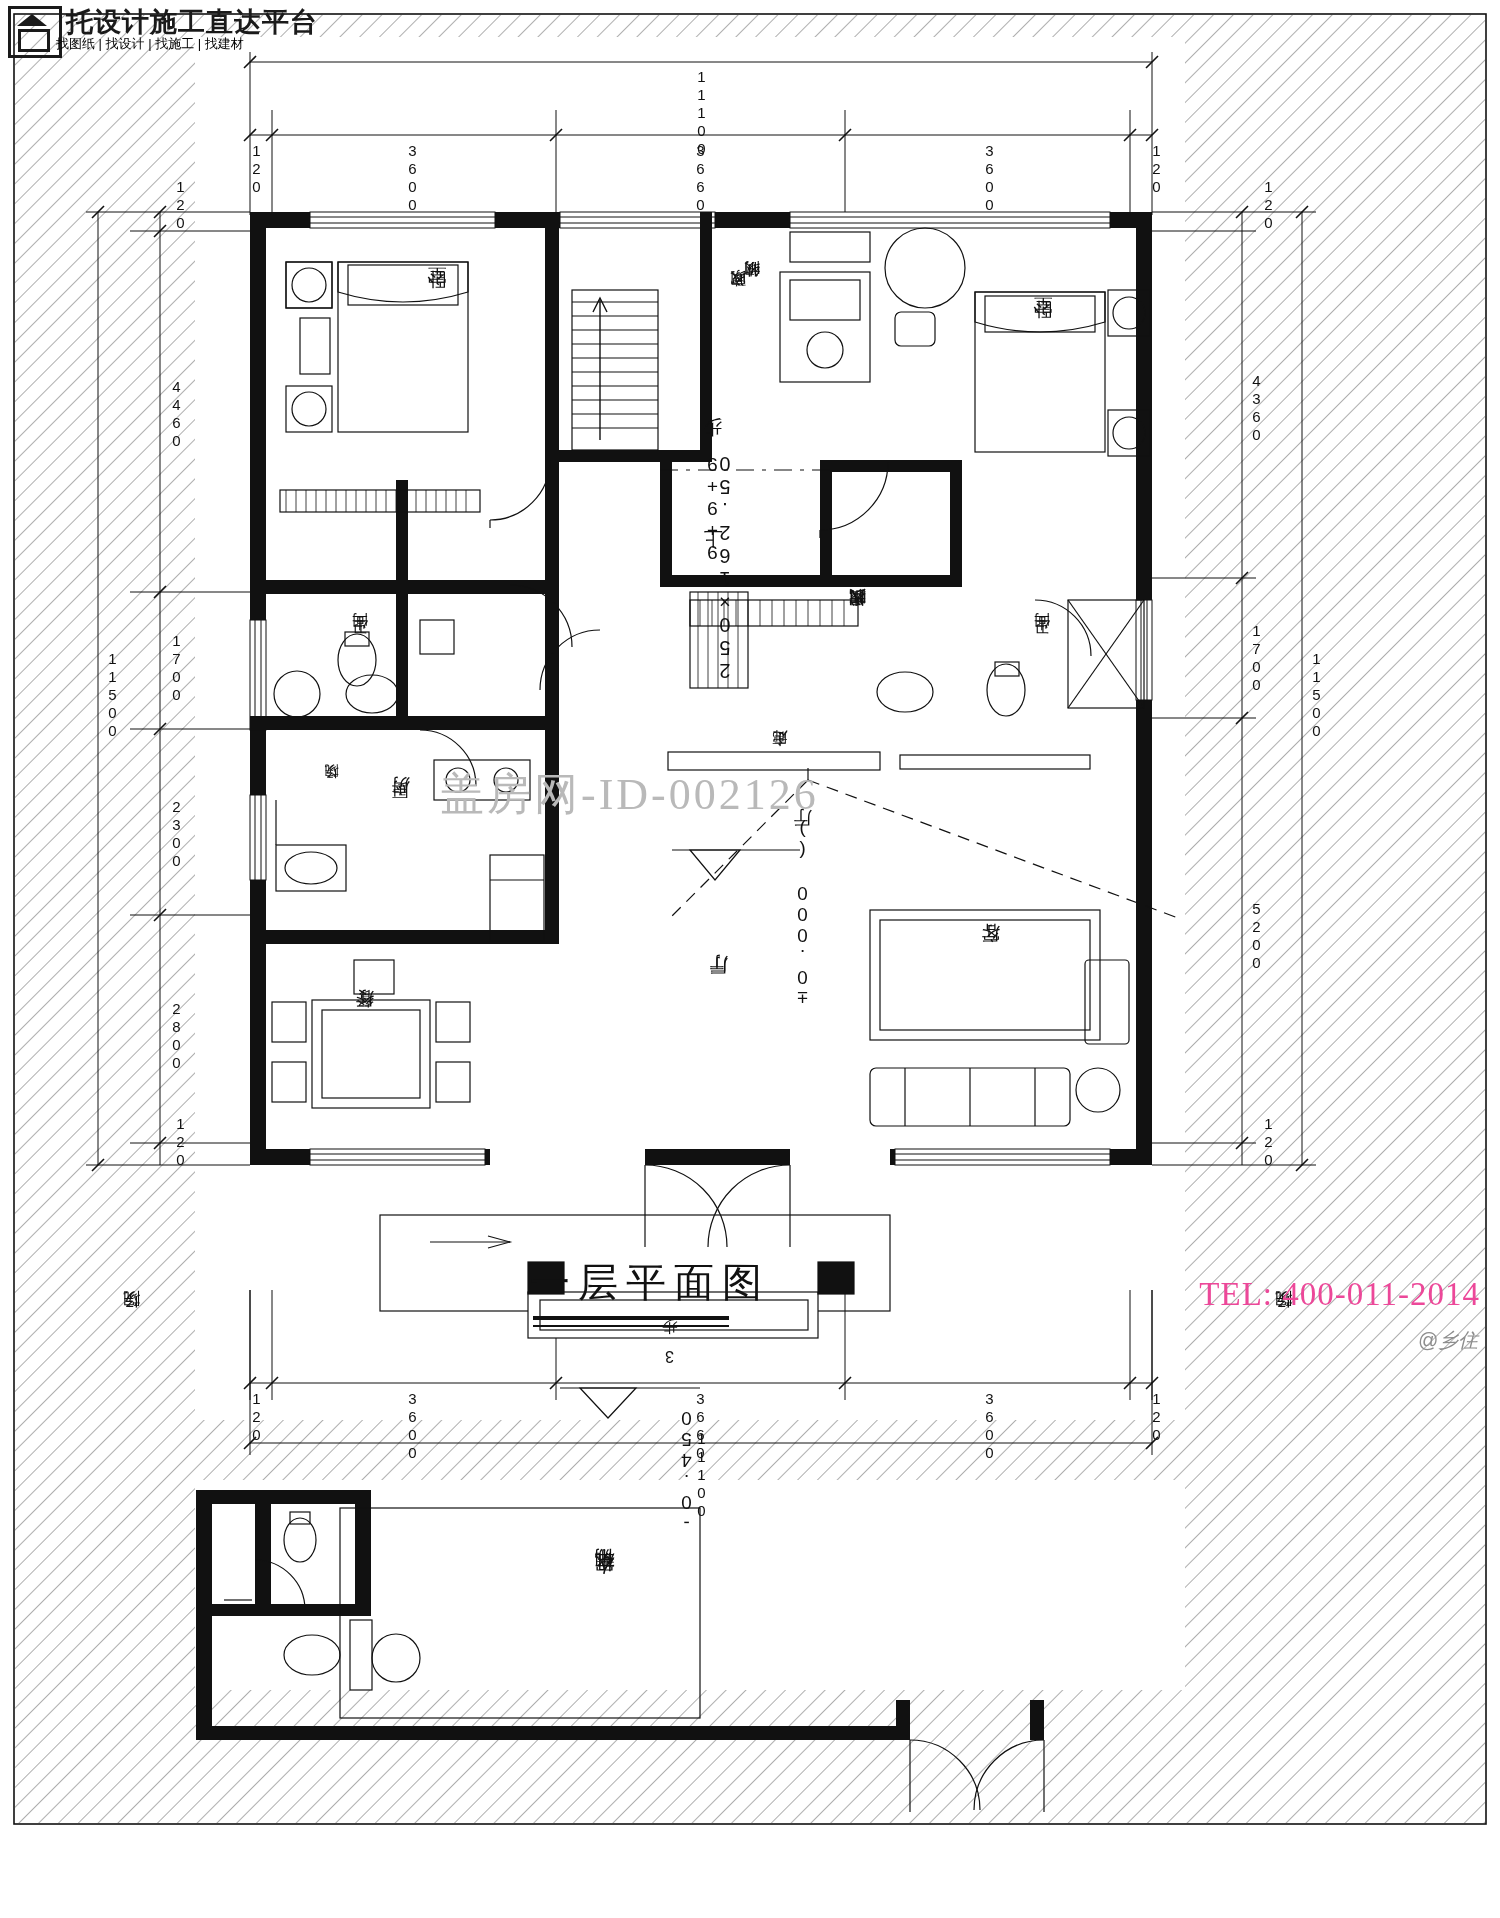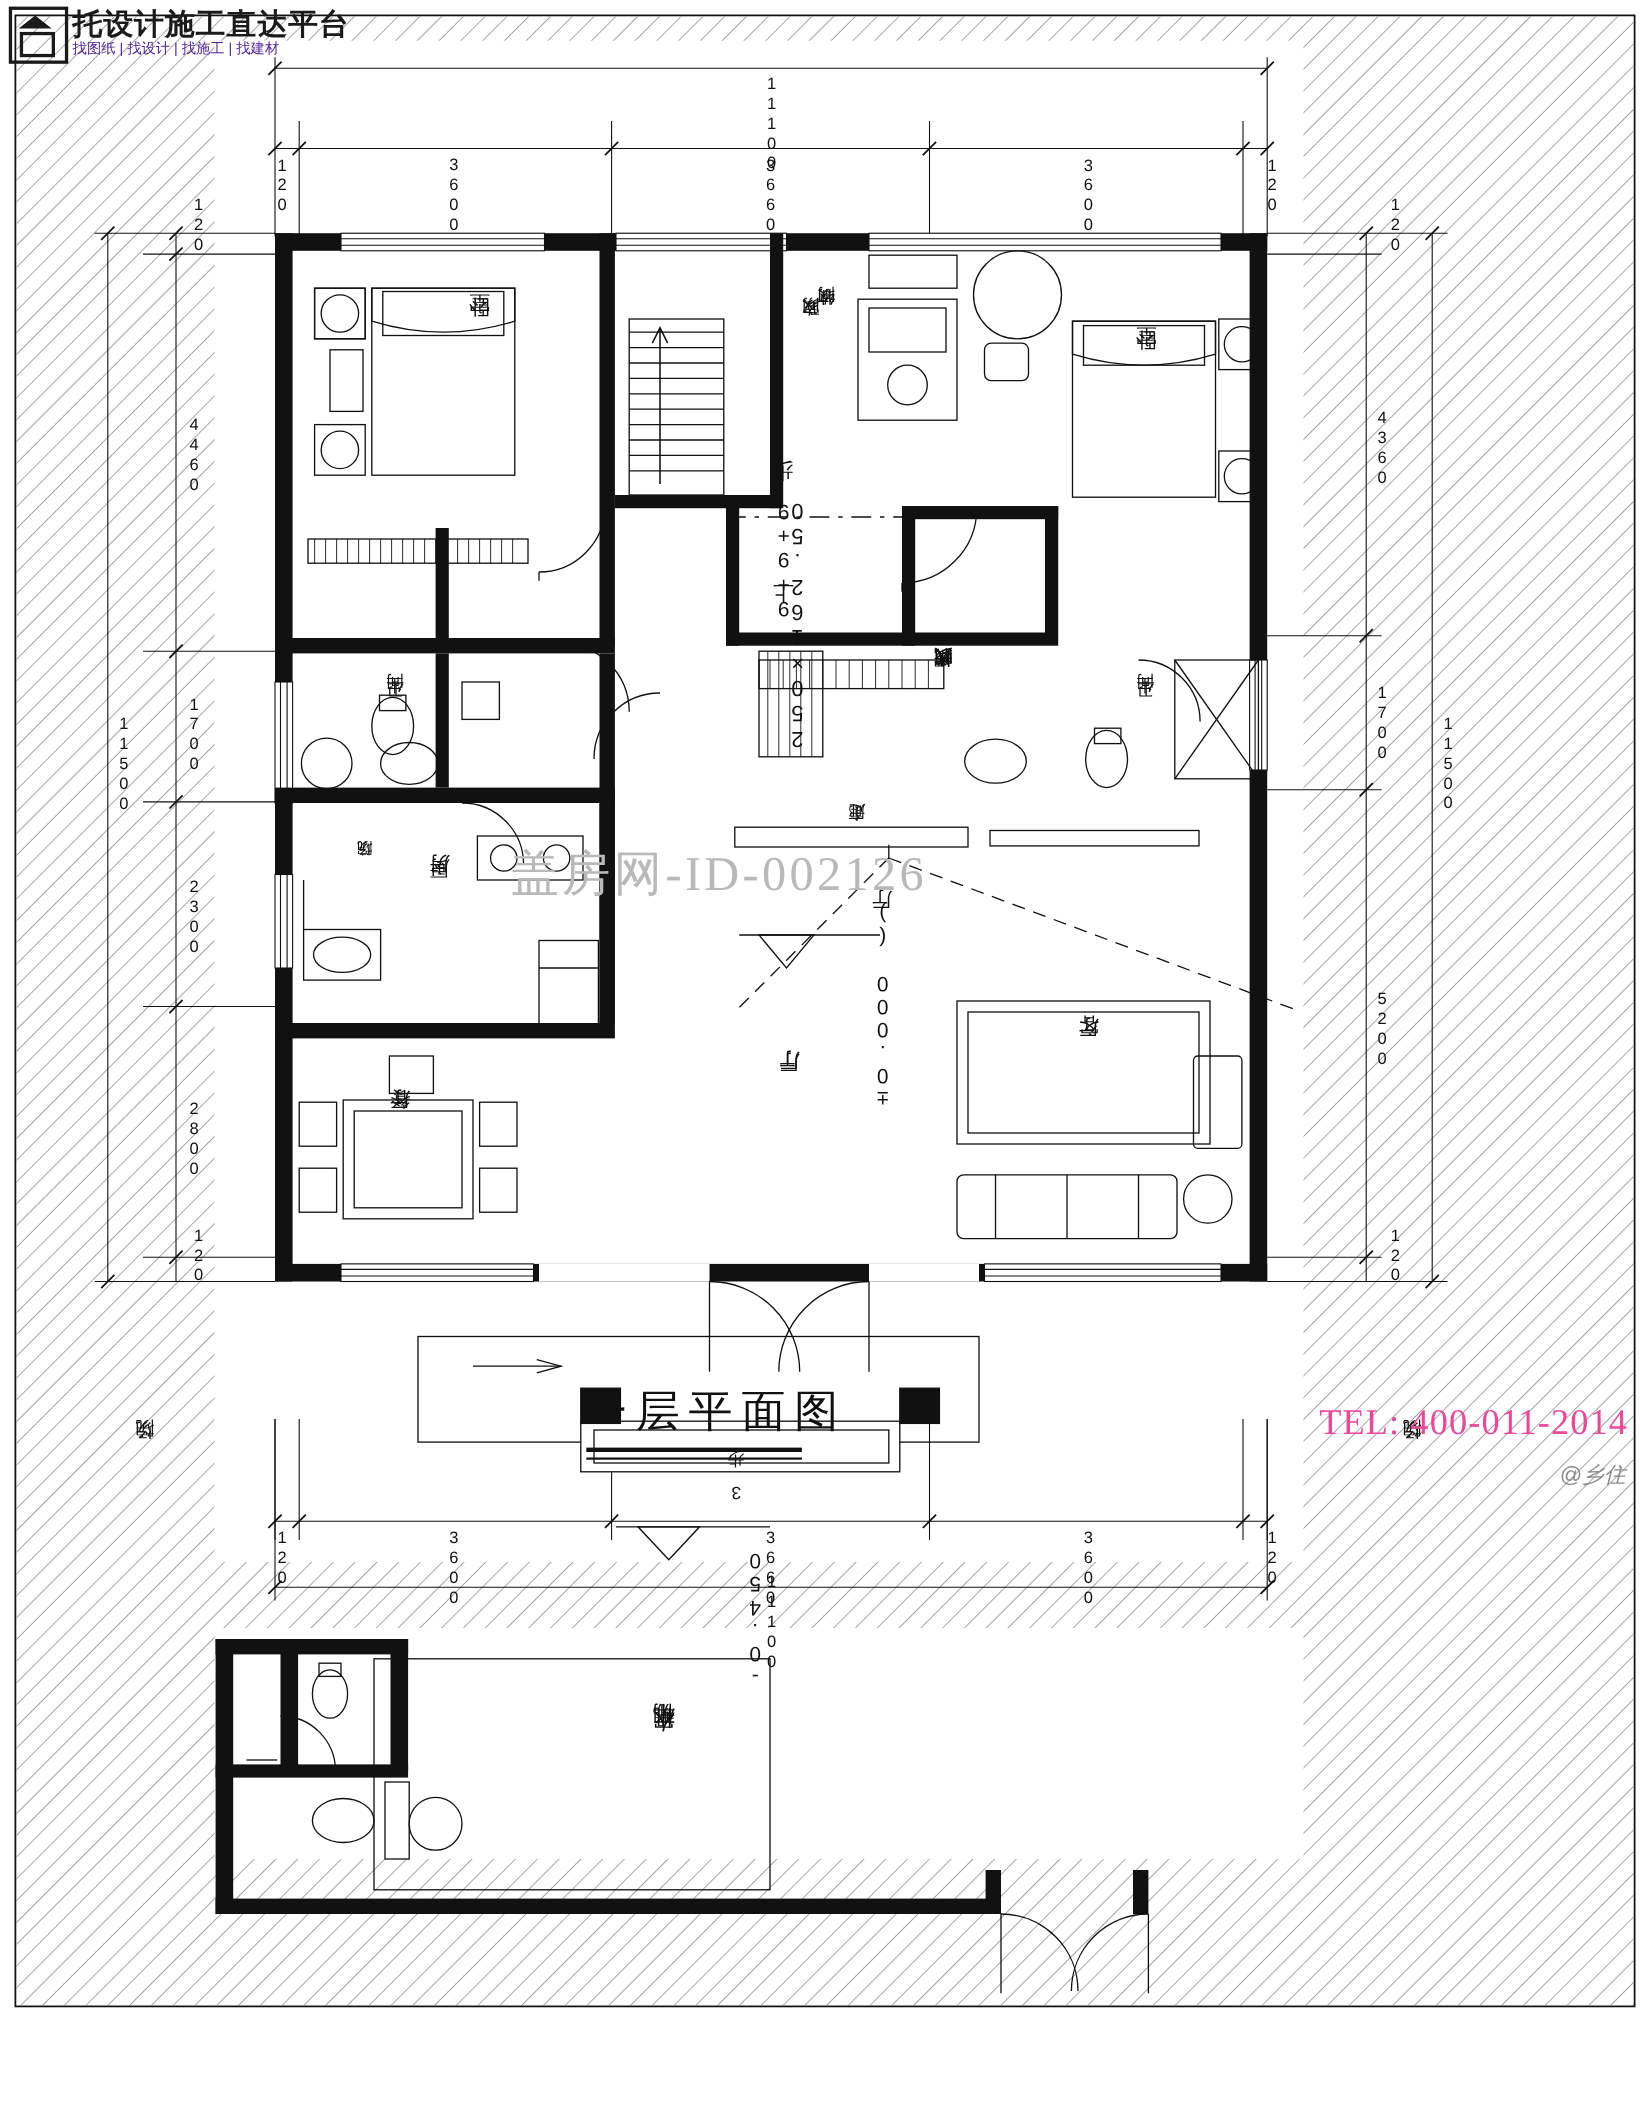--- a/index.html
+++ b/index.html
@@ -13,23 +13,23 @@
   .dim{font-size:15px;letter-spacing:1px;}
   .room{font-size:19px;letter-spacing:2px;}
   .small{font-size:14px;}
   
   .logo{position:absolute;left:8px;top:4px;width:330px;height:52px;}
   .logo .mark{position:absolute;left:0;top:2px;width:48px;height:46px;border:3px solid #1a1a1a;}
   .logo .mark:before{content:"";position:absolute;left:6px;top:5px;width:0;height:0;
       border-left:15px solid transparent;border-right:15px solid transparent;border-bottom:12px solid #1a1a1a;}
   .logo .mark:after{content:"";position:absolute;left:7px;top:20px;width:26px;height:17px;border:3px solid #1a1a1a;}
   .logo .t1{position:absolute;left:58px;top:0px;font-size:27px;font-weight:bold;letter-spacing:1px;color:#1a1a1a;}
-  .logo .t2{position:absolute;left:58px;top:31px;font-size:13px;letter-spacing:0px;color:#4c1d95;}
+  .logo .t2{position:absolute;left:48px;top:31px;font-size:13px;letter-spacing:0px;color:#000000;}
   .watermark{position:absolute;left:440px;top:765px;font-size:44px;color:#b9b9b9;letter-spacing:3px;
-      font-family:"Liberation Serif","DejaVu Serif",serif;margin-left:24px;}
+      font-family:"Liberation Serif","DejaVu Serif",serif;}
   .tel{position:absolute;right:20px;bottom:55px;font-size:33px;color:#ec4899;
       font-family:"Liberation Serif","DejaVu Serif",serif;letter-spacing:1px;}
   .brand{position:absolute;right:22px;bottom:14px;font-size:20px;color:#8d8d8d;font-style:italic;}
   .title{position:absolute;left:530px;bottom:58px;font-size:40px;letter-spacing:8px;color:#111;}
   .titlebar{position:absolute;left:533px;bottom:48px;width:196px;height:4px;background:#111;}
   .titlebar2{position:absolute;left:533px;bottom:41px;width:196px;height:2px;background:#111;}
 </style>
 </head>
 <body>
 

